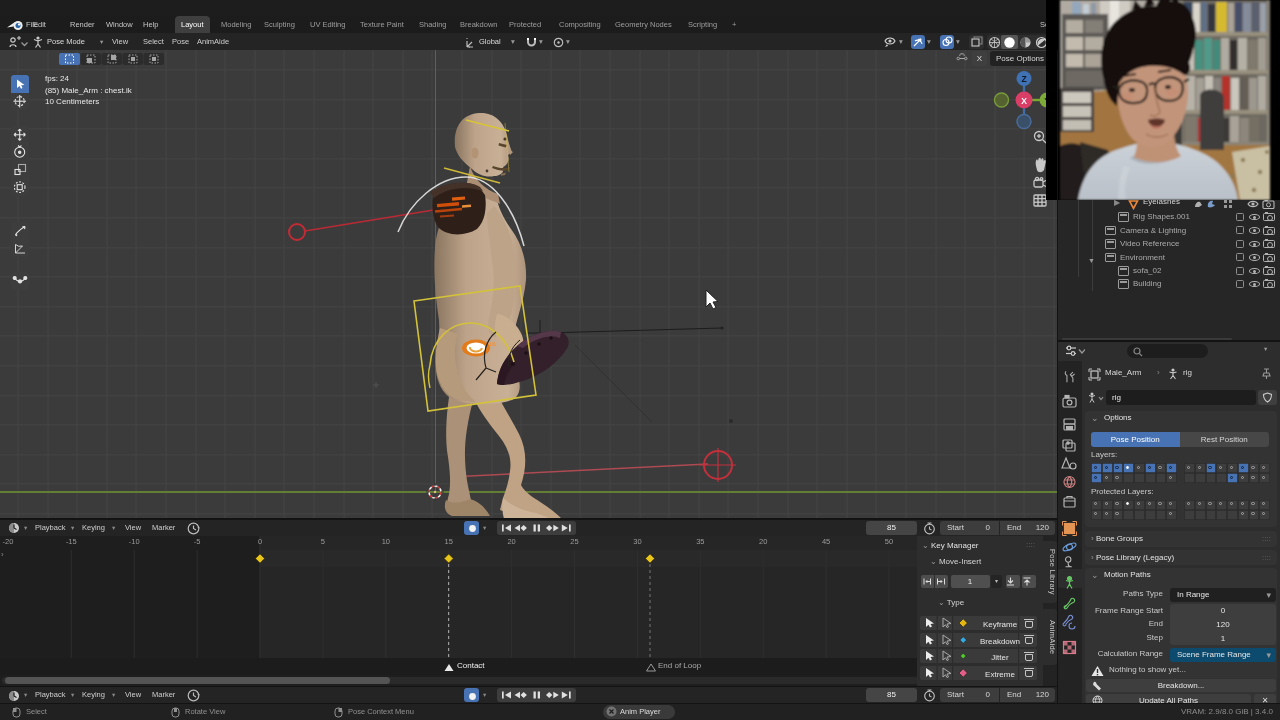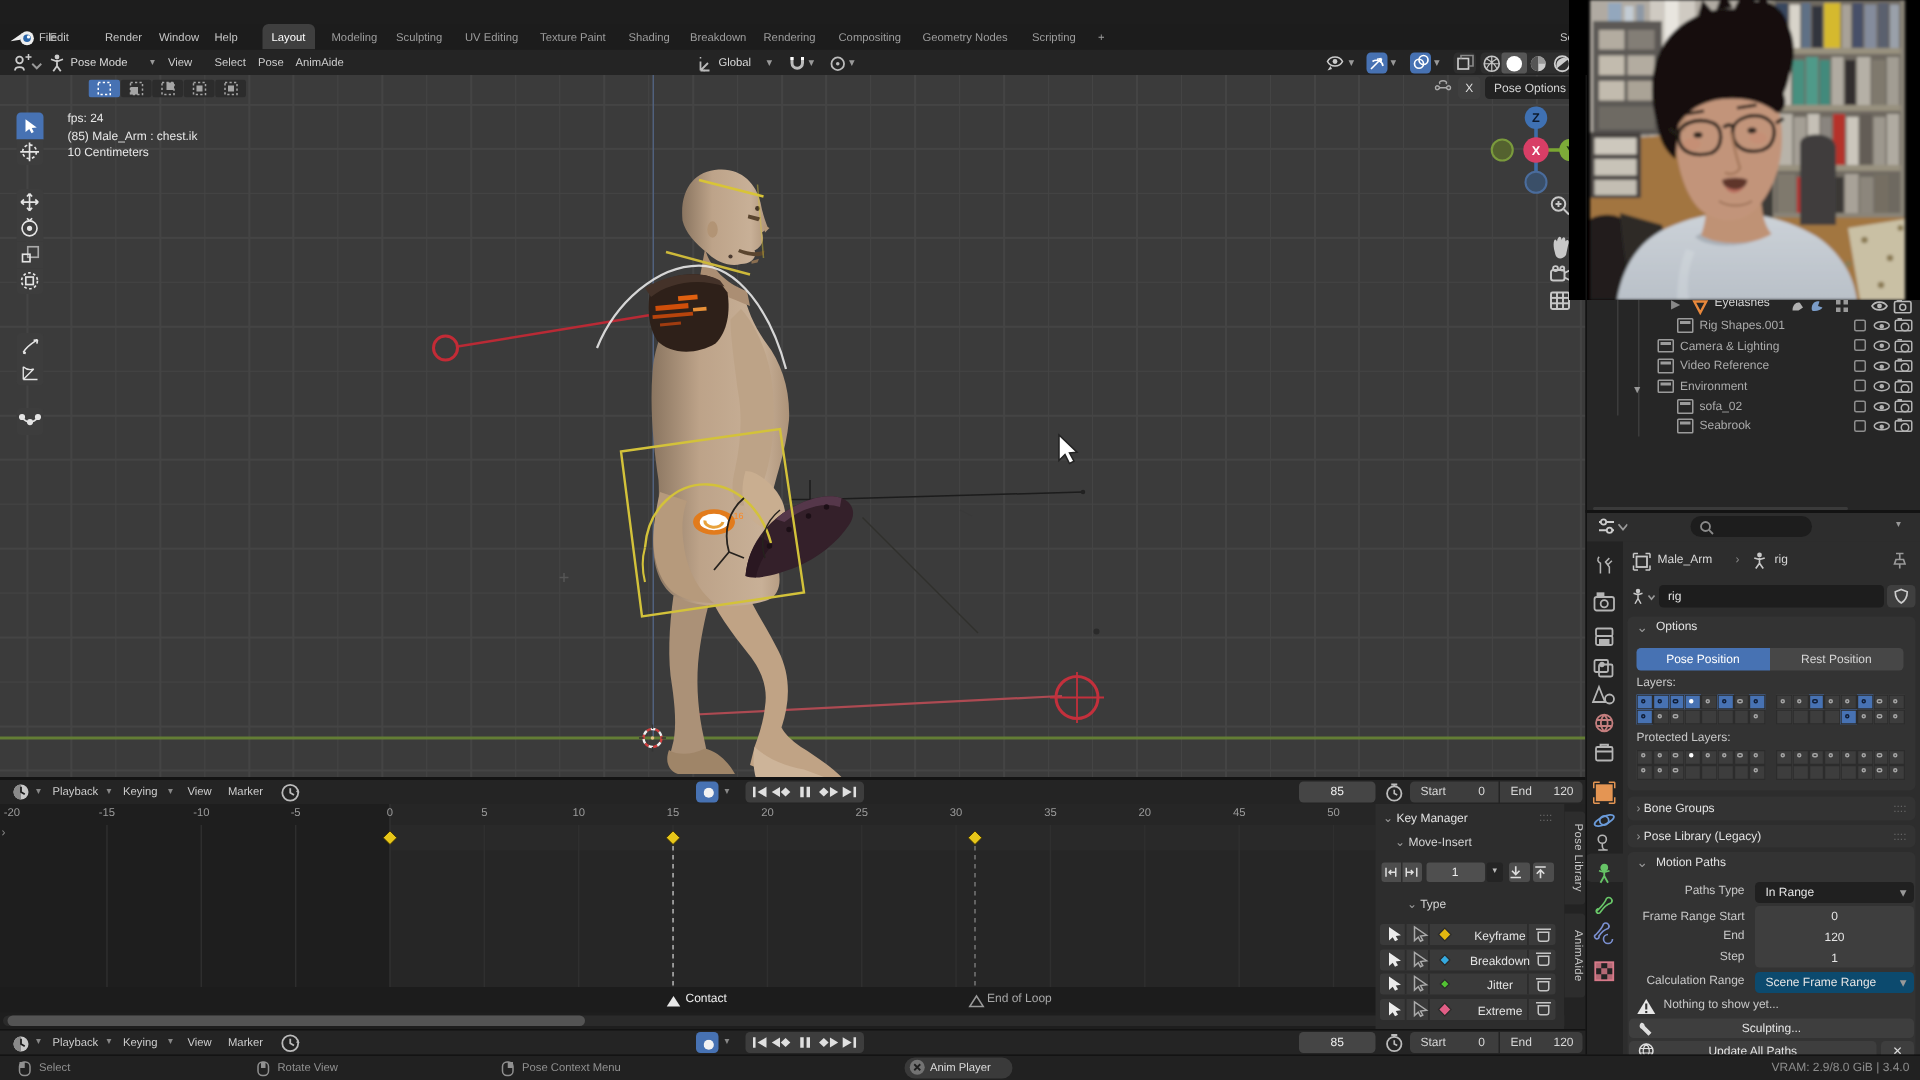--- a/index.html
+++ b/index.html
@@ -70,21 +70,21 @@
     <span class="m" style="left:70px">Render</span>
     <span class="m" style="left:106px">Window</span>
     <span class="m" style="left:143px">Help</span>
     <span class="tab on" style="left:175px;padding:0 6px;text-align:center;">Layout</span>
     <span class="tab" style="left:221px">Modeling</span>
     <span class="tab" style="left:264px">Sculpting</span>
     <span class="tab" style="left:310px">UV Editing</span>
     <span class="tab" style="left:360px">Texture Paint</span>
     <span class="tab" style="left:419px">Shading</span>
     <span class="tab" style="left:460px">Breakdown</span>
-    <span class="tab" style="left:509px">Rendering</span>
+    <span class="tab" style="left:509px">Protected</span>
     <span class="tab" style="left:559px">Compositing</span>
     <span class="tab" style="left:615px">Geometry Nodes</span>
     <span class="tab" style="left:688px">Scripting</span>
     <span class="tab" style="left:732px">+</span>
     <svg class="abs" style="left:1014px;top:20px" width="30" height="11" viewBox="0 0 30 11">
         <path d="M4 9 L7 2 L10 9 Z" fill="none" stroke="#bbb" stroke-width="1"></path>
         <circle cx="11.5" cy="8" r="2" fill="none" stroke="#bbb" stroke-width="1"></circle>
         <path d="M16 4 l2 2.5 l2 -2.5" fill="none" stroke="#888" stroke-width="1"></path>
       </svg>
     <span class="m" style="left:1040px;color:#c6c6c6">Sc</span>
@@ -724,21 +724,21 @@
       </div>
     <div class="olrow" style="top:67px">
         <span class="box" style="left:61px"></span>
         <span class="nm" style="left:76px">sofa_02</span>
         <span class="chk"></span>
         <span class="eye"></span>
         <span class="cam"></span>
       </div>
     <div class="olrow" style="top:80.4px">
         <span class="box" style="left:61px"></span>
-        <span class="nm" style="left:76px">Seabrook</span>
+        <span class="nm" style="left:76px">Building</span>
         <span class="chk"></span>
         <span class="eye"></span>
         <span class="cam"></span>
       </div>
     <svg class="abs" style="left:190px;top:1px" width="30" height="12" viewBox="0 0 30 12">
         <g>
           <path d="M1 6 C3 2.5 9 2.5 11 6 C9 9.5 3 9.5 1 6 Z" fill="none" stroke="#b8b8b8" stroke-width="1.1"></path>
           <circle cx="6" cy="6" r="1.6" fill="#b8b8b8"></circle>
           <g transform="translate(15,0)">
             <rect x="1" y="3" width="11" height="7.5" rx="1" fill="none" stroke="#b8b8b8" stroke-width="1.1"></rect>
@@ -1037,21 +1037,21 @@
     <span class="abs" style="left:16px;top:291.5px;width:90px;text-align:right;color:#c9c9c9">Step</span>
     <div class="abs" style="left:113px;top:290.5px;width:106px;height:13.5px;background:#3e3e3e;border-radius:0 0 3px 3px;color:#e5e5e5;line-height:13.5px;text-align:center">1</div>
     <span class="abs" style="left:16px;top:308px;width:90px;text-align:right;color:#c9c9c9">Calculation Range</span>
     <div class="abs" style="left:113px;top:306.5px;width:106px;height:14.5px;background:#0c4a6e;border-radius:3px;color:#e5e5e5;line-height:14.5px"><span style="margin-left:7px">Scene Frame Range</span><span style="position:absolute;right:5px;color:#999;font-size:9px">▾</span></div>
     <svg class="abs" style="left:34px;top:324px" width="13" height="12" viewBox="0 0 13 12">
         <path d="M6.5 1 L12.5 11 L0.5 11 Z" fill="#e8e8e8"></path>
         <rect x="5.8" y="4" width="1.4" height="4" fill="#333"></rect>
         <rect x="5.8" y="9" width="1.4" height="1.4" fill="#333"></rect>
       </svg>
     <span class="abs" style="left:52px;top:324px;color:#c9c9c9">Nothing to show yet...</span>
-    <div class="abs" style="left:29px;top:337.5px;width:190px;height:13.5px;background:#3e3e3e;border-radius:3px;color:#e5e5e5;line-height:13.5px;text-align:center">Sculpting...</div>
+    <div class="abs" style="left:29px;top:337.5px;width:190px;height:13.5px;background:#3e3e3e;border-radius:3px;color:#e5e5e5;line-height:13.5px;text-align:center">Breakdown...</div>
     <svg class="abs" style="left:35px;top:339.5px" width="11" height="10" viewBox="0 0 11 10">
         <path d="M2 1 C0.5 2.5 1 4.5 2.5 5 L7 9.5 L9 7.5 L4.5 3 C4.5 1.5 3 .5 2 1 Z" fill="#ddd"></path>
       </svg>
     <div class="abs" style="left:29px;top:352.5px;width:165px;height:13.5px;background:#3e3e3e;border-radius:3px;color:#e5e5e5;line-height:13.5px;text-align:center">Update All Paths</div>
     <svg class="abs" style="left:35px;top:354px" width="11" height="11" viewBox="0 0 11 11">
         <circle cx="5.5" cy="5.5" r="4.5" fill="none" stroke="#ddd" stroke-width="1"></circle>
         <path d="M1.5 4 h8 M1.5 7 h8 M5.5 1 a6 6 0 0 0 0 9 M5.5 1 a6 6 0 0 1 0 9" fill="none" stroke="#ddd" stroke-width=".8"></path>
       </svg>
     <div class="abs" style="left:197px;top:352.5px;width:22px;height:13.5px;background:#3e3e3e;border-radius:3px;color:#ddd;line-height:13.5px;text-align:center;font-size:8px">✕</div>
   </div>

